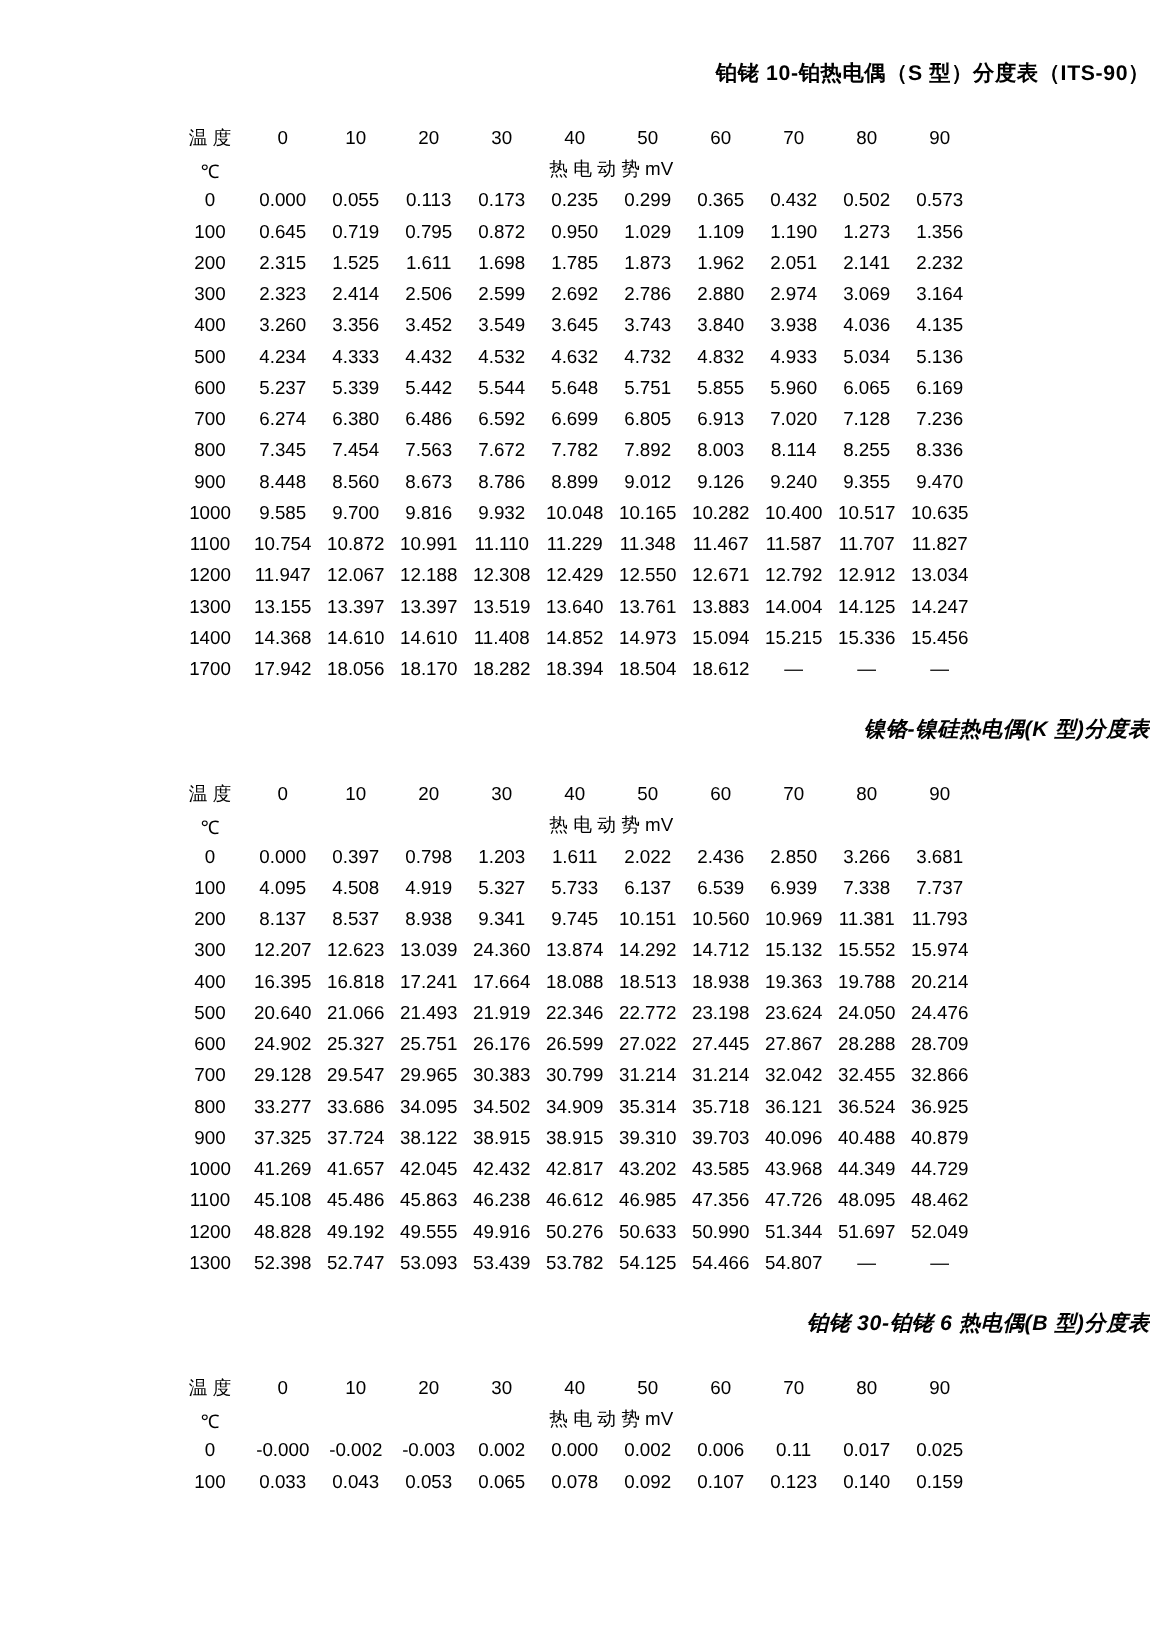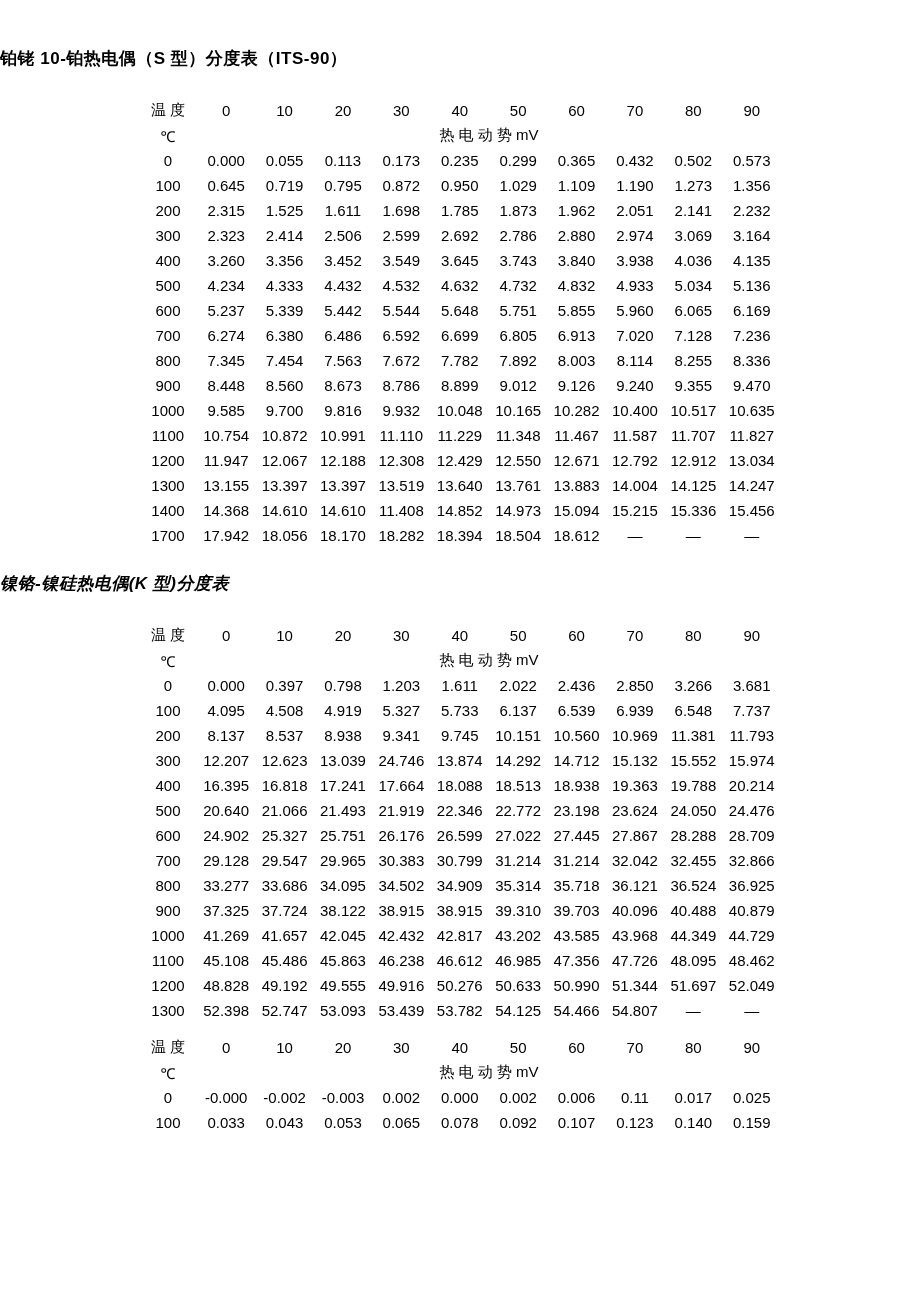--- a/index.html
+++ b/index.html
@@ -12,32 +12,32 @@
   .page {
     width: 920px;
     height: 1302px;
     background: #ffffff;
     overflow: hidden;
     box-sizing: border-box;
     padding-top: 47px;
   }
   .tbl-section { margin: 0; }
   .tbl-title {
-    text-align: left;
+    text-align: right;
     font-size: 17px;
     font-weight: bold;
     margin: 0 0 28px 0;
     letter-spacing: 0.5px;
   }
   .tbl-section + .tbl-section .tbl-title {
     margin-top: 24px;
     font-style: italic;
   }
   table.dtable {
-    margin: 12px auto;
+    margin: 0 auto;
     border-collapse: collapse;
     table-layout: fixed;
     width: 642px;
   }
   table.dtable td {
     text-align: center;
     font-size: 15px;
     height: 25px;
     padding: 0;
     white-space: nowrap;
@@ -326,42 +326,42 @@
           <tr>
             <td class="temp-col">100</td>
             <td>4.095</td>
             <td>4.508</td>
             <td>4.919</td>
             <td>5.327</td>
             <td>5.733</td>
             <td>6.137</td>
             <td>6.539</td>
             <td>6.939</td>
-            <td>6.548</td>
+            <td>7.338</td>
             <td>7.737</td>
           </tr>
           <tr>
             <td class="temp-col">200</td>
             <td>8.137</td>
             <td>8.537</td>
             <td>8.938</td>
             <td>9.341</td>
             <td>9.745</td>
             <td>10.151</td>
             <td>10.560</td>
             <td>10.969</td>
             <td>11.381</td>
             <td>11.793</td>
           </tr>
           <tr>
             <td class="temp-col">300</td>
             <td>12.207</td>
             <td>12.623</td>
             <td>13.039</td>
-            <td>24.746</td>
+            <td>24.360</td>
             <td>13.874</td>
             <td>14.292</td>
             <td>14.712</td>
             <td>15.132</td>
             <td>15.552</td>
             <td>15.974</td>
           </tr>
           <tr>
             <td class="temp-col">400</td>
             <td>16.395</td>
@@ -490,20 +490,21 @@
             <td>54.466</td>
             <td>54.807</td>
             <td>—</td>
             <td>—</td>
           </tr>
         </tbody>
       </table>
   </section>
 
   <section class="tbl-section">
+    <h2 class="tbl-title">铂铑 30-铂铑 6 热电偶(B 型)分度表</h2>
     <table class="dtable">
         <thead>
           <tr class="header-row">
             <td class="temp-col">温 度</td>
             <td>0</td>
             <td>10</td>
             <td>20</td>
             <td>30</td>
             <td>40</td>
             <td>50</td>

